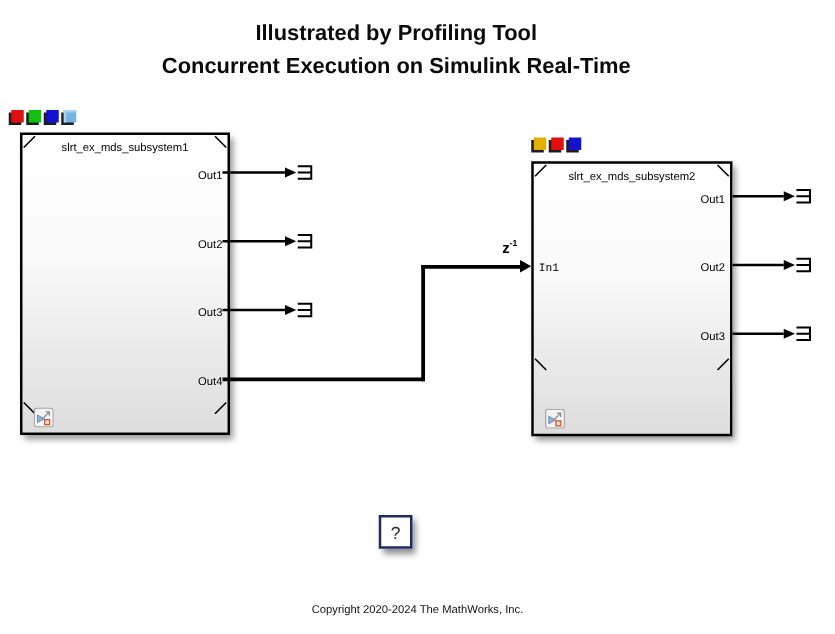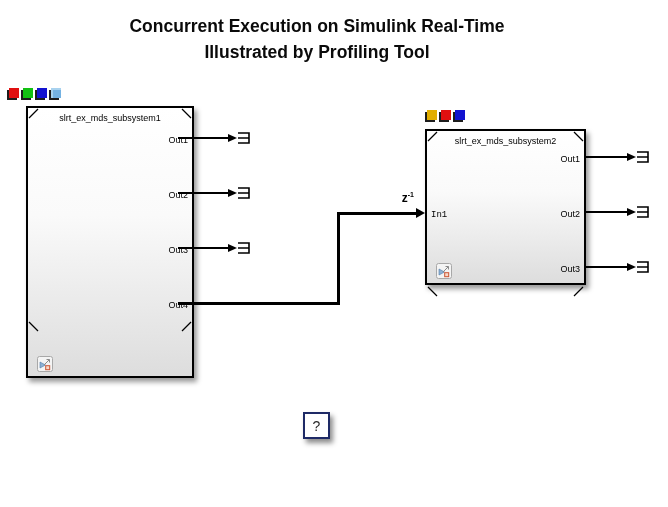--- a/index.html
+++ b/index.html
@@ -11,22 +11,22 @@
   #model-title{
     position:absolute;left:0;right:34px;top:13px;text-align:center;
     font-weight:bold;font-size:17.5px;line-height:26px;color:#0a0a0a;
   }
   
   .block{
     position:absolute;box-sizing:border-box;border:2px solid #000;
     background:linear-gradient(to bottom,#ffffff 0%,#fafafa 40%,#dddddd 100%);
     box-shadow:3px 4px 5px rgba(0,0,0,0.40);
   }
-  #block1{left:26px;top:106px;width:168px;height:272px;}
-  #block2{left:425px;top:129px;width:161px;height:156px;}
+  #block1{left:16px;top:106px;width:168px;height:242px;}
+  #block2{left:425px;top:129px;width:161px;height:220px;}
   .block-name{
     position:absolute;left:0;right:0;top:5px;text-align:center;
     font-size:9px;color:#000;white-space:nowrap;
   }
   .corner-notches{position:absolute;left:0;top:0;}
   .port-label{position:absolute;font-size:9px;color:#000;white-space:nowrap;}
   .out-label{right:4px;text-align:right;}
   .in-label{left:4px;text-align:left;}
   #b1-out1{top:27px;} #b1-out2{top:82px;} #b1-out3{top:137px;} #b1-out4{top:192px;text-align:center;}
   #b2-out1{top:23px;} #b2-out2{top:78px;} #b2-out3{top:133px;} #b2-in1{top:79px;font-family:Liberation Mono, monospace;}
@@ -81,22 +81,22 @@
     position:absolute;left:0;right:0;top:482px;text-align:center;
     font-size:9px;color:#111;
   }
 </style>
 </head>
 <body>
 
 <div id="canvas">
 
   <div id="model-title">
+    <div>Illustrated by Profiling Tool</div>
     <div>Concurrent Execution on Simulink Real-Time</div>
-    <div>Illustrated by Profiling Tool</div>
   </div>
 
   <div id="rate-row-1" class="rate-row">
     <span class="sq sq-red"></span>
     <span class="sq sq-green"></span>
     <span class="sq sq-blue"></span>
     <span class="sq sq-lblue"></span>
   </div>
 
   <div id="block1" class="block">
@@ -180,14 +180,15 @@
   <div id="l6" class="hline"></div>
   <div id="a7" class="arrow"></div>
   <svg id="t6" class="term" viewBox="0 0 14 14">
     <path d="M0,2 H11 M0,7 H11 M0,12 H11 M11,1.2 V12.8" fill="none" stroke="#000" stroke-width="1.6"></path>
   </svg>
 
   <div id="help-block">
     <span>?</span>
   </div>
 
+  <div id="copyright">Copyright 2020-2024 The MathWorks, Inc.</div>
 
 </div>
 
 </body></html>

